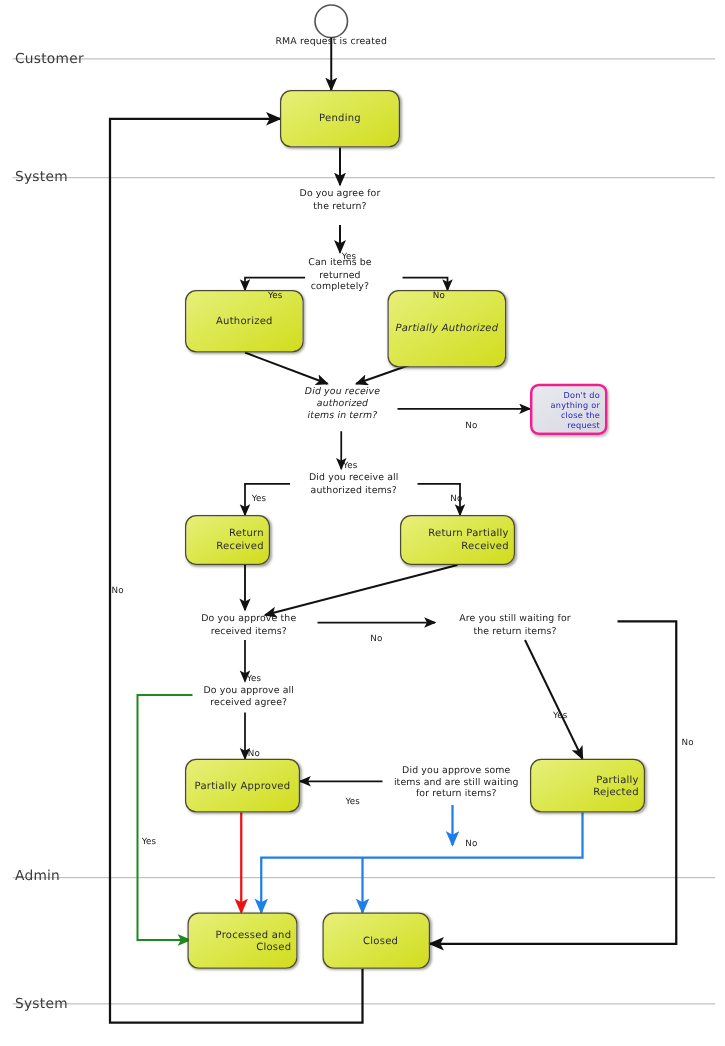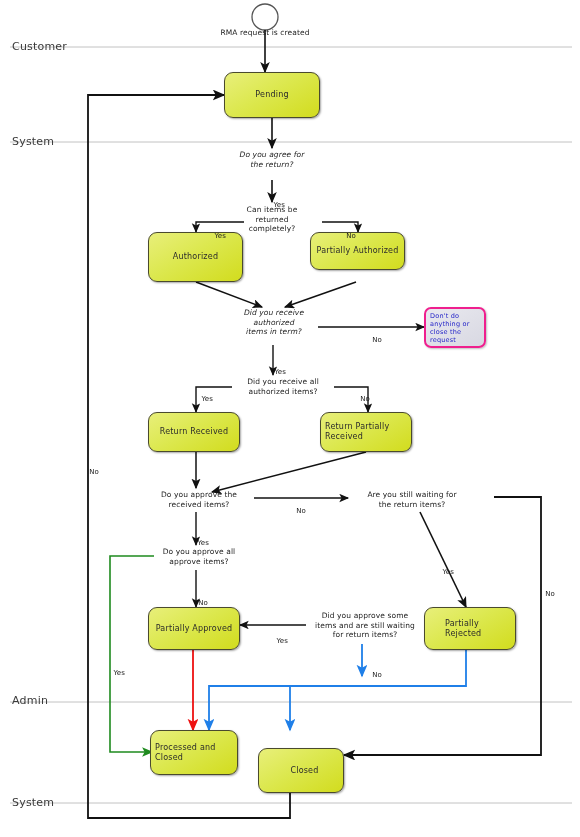--- a/index.html
+++ b/index.html
@@ -32,21 +32,21 @@
     white-space: nowrap;
   }
   
   .node {
     position: absolute;
     box-sizing: border-box;
     border-radius: 9px;
     display: flex;
     align-items: center;
     justify-content: center;
-    text-align: left;
+    text-align: right;
     font-size: 8px;
     line-height: 10px;
     letter-spacing: 0.2px;
     padding: 2px 4px;
   }
   .node.state {
     background: linear-gradient(150deg, #e8ef7a 0%, #dce84f 45%, #d2dc1e 100%);
     border: 1.6px solid #4a4a2e;
     color: #2b2b2b;
     box-shadow: 1px 1px 2px rgba(0,0,0,0.35);
@@ -163,62 +163,62 @@
   <div class="lane-label" style="left:12px; top:135px;">System</div>
   <div class="lane-label" style="left:12px; top:694px;">Admin</div>
   <div class="lane-label" style="left:12px; top:796px;">System</div>
 
   <div class="dtext" style="left:205px; top:28px; width:120px;">RMA request is created</div>
 
   <div class="node state" style="left:224px; top:72px; width:96px; height:46px;">Pending</div>
 
   <div class="node state" style="left:148px; top:232px; width:95px; height:50px;">Authorized</div>
 
-  <div class="node state" style="left:310px; top:232px; width:95px; height:38px;">Partially Authorized</div>
-
-  <div class="node state" style="left:148px; top:412px; width:92px; height:40px;">Return Received</div>
+  <div class="node state" style="left:310px; top:232px; width:95px; height:62px;font-style:italic;">Partially Authorized</div>
+
+  <div class="node state" style="left:148px; top:412px; width:68px; height:40px;">Return Received</div>
 
   <div class="node state" style="left:148px; top:607px; width:92px; height:43px;">Partially Approved</div>
 
   <div class="node state" style="left:320px; top:412px; width:92px; height:40px;">Return Partially
 Received</div>
 
   <div class="node state" style="left:424px; top:607px; width:92px; height:43px;padding-left:20px;">Partially Rejected</div>
 
   <div class="node state" style="left:150px; top:730px; width:88px; height:45px;">Processed and
 Closed</div>
 
-  <div class="node state" style="left:258px; top:748px; width:86px; height:45px;padding-left:11px;">Closed</div>
+  <div class="node state" style="left:258px; top:730px; width:86px; height:45px;padding-left:11px;">Closed</div>
 
   <div class="node pink" style="left:424px; top:307px; width:62px; height:41px;">Don't do anything
 or close the
 request</div>
 
-  <div class="dtext" style="left:212px; top:150px; width:120px;font-style:italic;">Do you agree for
+  <div class="dtext" style="left:212px; top:150px; width:120px;">Do you agree for
 the return?</div>
 
   <div class="dtext" style="left:232px; top:205px; width:80px;">Can items be
 returned
 completely?</div>
 
   <div class="dtext" style="left:228px; top:308px; width:92px;font-style:italic;">Did you receive
 authorized
 items in term?</div>
 
   <div class="dtext" style="left:228px; top:377px; width:110px;">Did you receive all
 authorized items?</div>
 
   <div class="dtext" style="left:140px; top:490px; width:118px;">Do you approve the
 received items?</div>
 
   <div class="dtext" style="left:348px; top:490px; width:128px;">Are you still waiting for
 the return items?</div>
 
   <div class="dtext" style="left:140px; top:547px; width:118px;">Do you approve all
-approve items?</div>
+received agree?</div>
 
   <div class="dtext" style="left:304px; top:611px; width:122px;">Did you approve some
 items and are still waiting
 for return items?</div>
 
   <div class="elabel" style="left:259px; top:185px; width:26px;">Yes</div>
 
   <div class="elabel" style="left:200px; top:216px; width:26px;">Yes</div>
 
   <div class="elabel" style="left:334px; top:216px; width:22px;">No</div>

